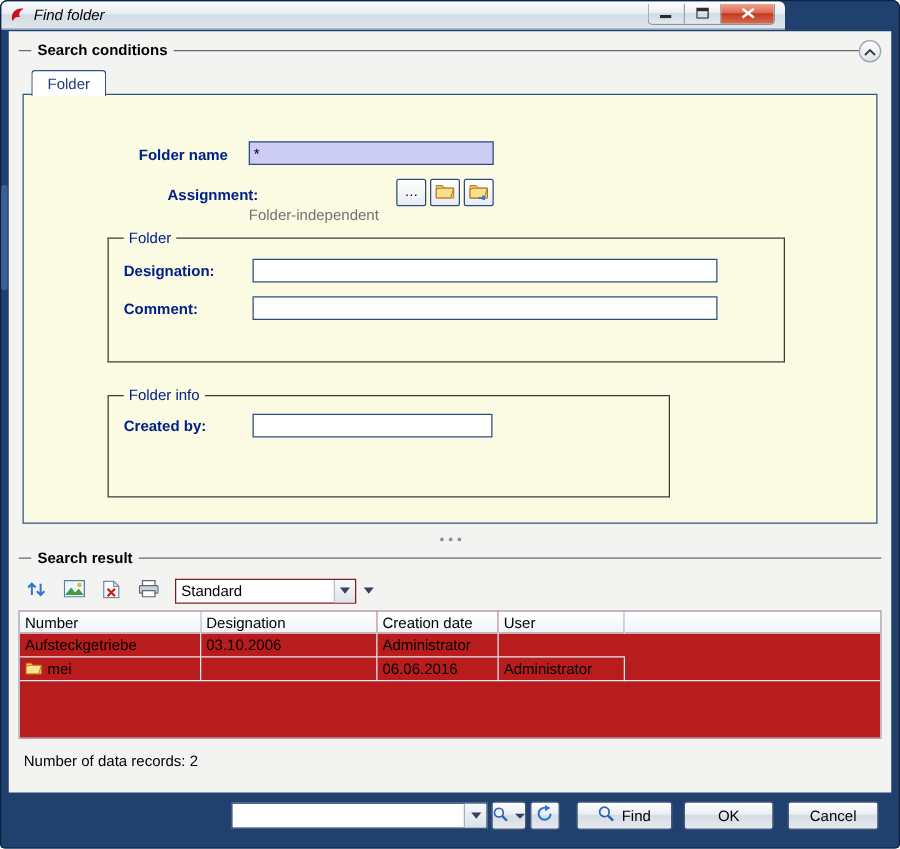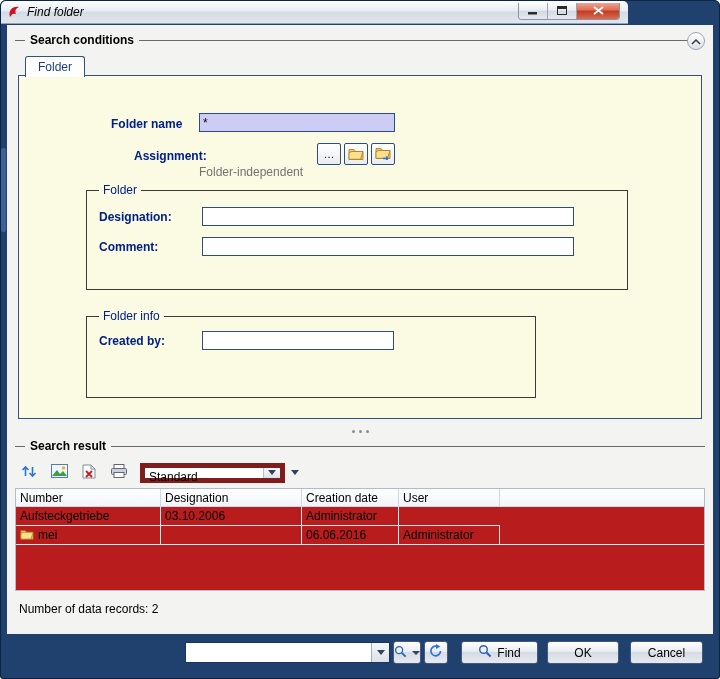--- a/index.html
+++ b/index.html
@@ -41,21 +41,21 @@
   .gbox-folder .inp{width:372px;}
   .gbox-info{left:67px;top:240px;width:450px;height:82px;}
   .gbox-info .frow:first-of-type{margin-top:14px;}
   .gbox-info .inp{width:192px;}
 
   .splitter{position:absolute;left:0;top:402px;width:100%;height:8px;display:flex;align-items:center;justify-content:center;gap:4px;}
   .splitter i{width:3px;height:3px;border-radius:50%;background:#8a8f97;}
 
   .toolbar{position:absolute;left:8px;top:435px;height:25px;display:flex;align-items:center;gap:2px;}
   .tb-btn{width:26px;height:23px;display:flex;align-items:center;justify-content:center;background:transparent;border:1px solid transparent;}
-  .vcombo{width:145px;height:20px;border:5px solid #7f1d1d;background:#fff;display:flex;margin-left:5px;box-sizing:border-box;align-items:stretch;}
+  .vcombo{width:145px;height:20px;border:1px solid #7f1d1d;background:#fff;display:flex;margin-left:5px;box-sizing:border-box;align-items:stretch;}
   .vcombo .combo-text{flex:1;padding:2px 4px;}
   .vcombo .combo-arrow{width:16px;border-left:1px solid #b6c1d2;background:linear-gradient(#f8fafc,#dde3ea);display:flex;align-items:center;justify-content:center;}
   .view-menu-arrow{width:15px;height:20px;display:flex;align-items:center;justify-content:center;}
   .tri{width:0;height:0;border-left:4px solid transparent;border-right:4px solid transparent;border-top:5px solid #33415c;}
 
   .rtable{position:absolute;left:8px;top:463px;width:690px;height:103px;background:#b91c1c;border:1px solid #aebccf;box-sizing:border-box;overflow:hidden;}
   .trow{display:grid;grid-template-columns:145px 141px 97px 101px 1fr;}
   .th{background:linear-gradient(#ffffff,#f0f4f9);border-right:1px solid #cdd8e6;border-bottom:1px solid #cdd8e6;padding:2px 4px;height:18px;box-sizing:border-box;}
   .th:last-child{border-right:none;}
   .td{border-right:1px solid #e2eaf4;border-bottom:1px solid #e2eaf4;padding:0 4px;height:19px;display:flex;align-items:center;gap:4px;box-sizing:border-box;}

